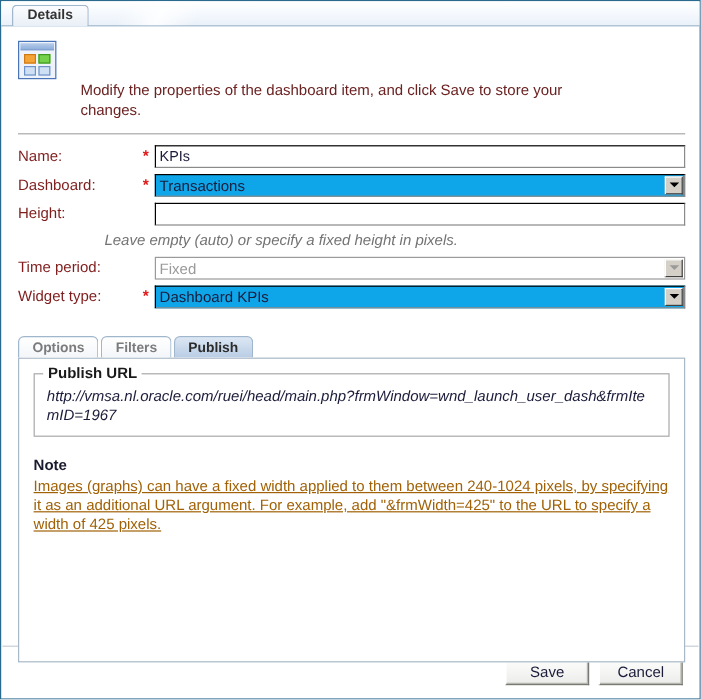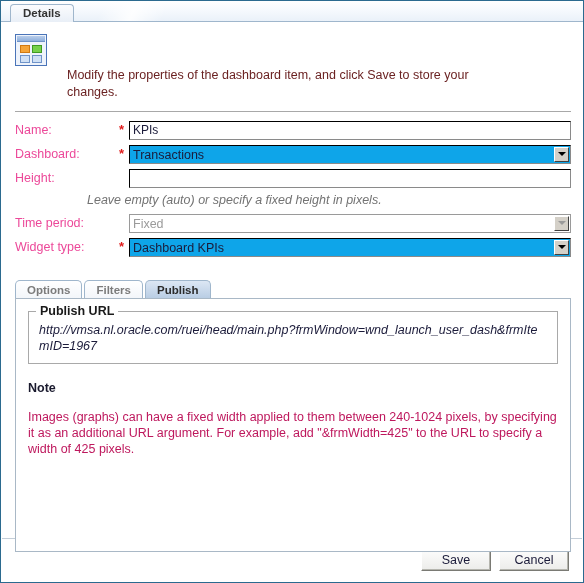--- a/index.html
+++ b/index.html
@@ -146,21 +146,21 @@
   }
   .frow {
     display: flex;
     align-items: center;
     height: 24px;
   }
   .flabel {
     width: 104px;
     flex: 0 0 104px;
     font-size: 12.5px;
-    color: #ec4899;
+    color: #7f1d1d;
   }
   .req {
     width: 10px;
     flex: 0 0 10px;
     color: #e01b1b;
     font-size: 13px;
     line-height: 10px;
     font-weight: bold;
   }
   .ctl {
@@ -304,24 +304,25 @@
     word-break: break-all;
   }
 
   .note-title {
     margin-top: 17px;
     font-size: 12.5px;
     font-weight: bold;
     color: #1a1a2e;
   }
   .note-body {
-    margin-top: 14px;
-    font-size: 12.5px;
-    color: #be185d;
+    margin-top: 2px;
+    font-size: 12.5px;
+    color: #a16207;
     line-height: 16px;
+    text-decoration: underline;
   }
 
   
   .footer {
     position: absolute;
     left: 1px;
     right: 1px;
     bottom: 1px;
     height: 43px;
     border-top: 1px solid #c4ced8;

